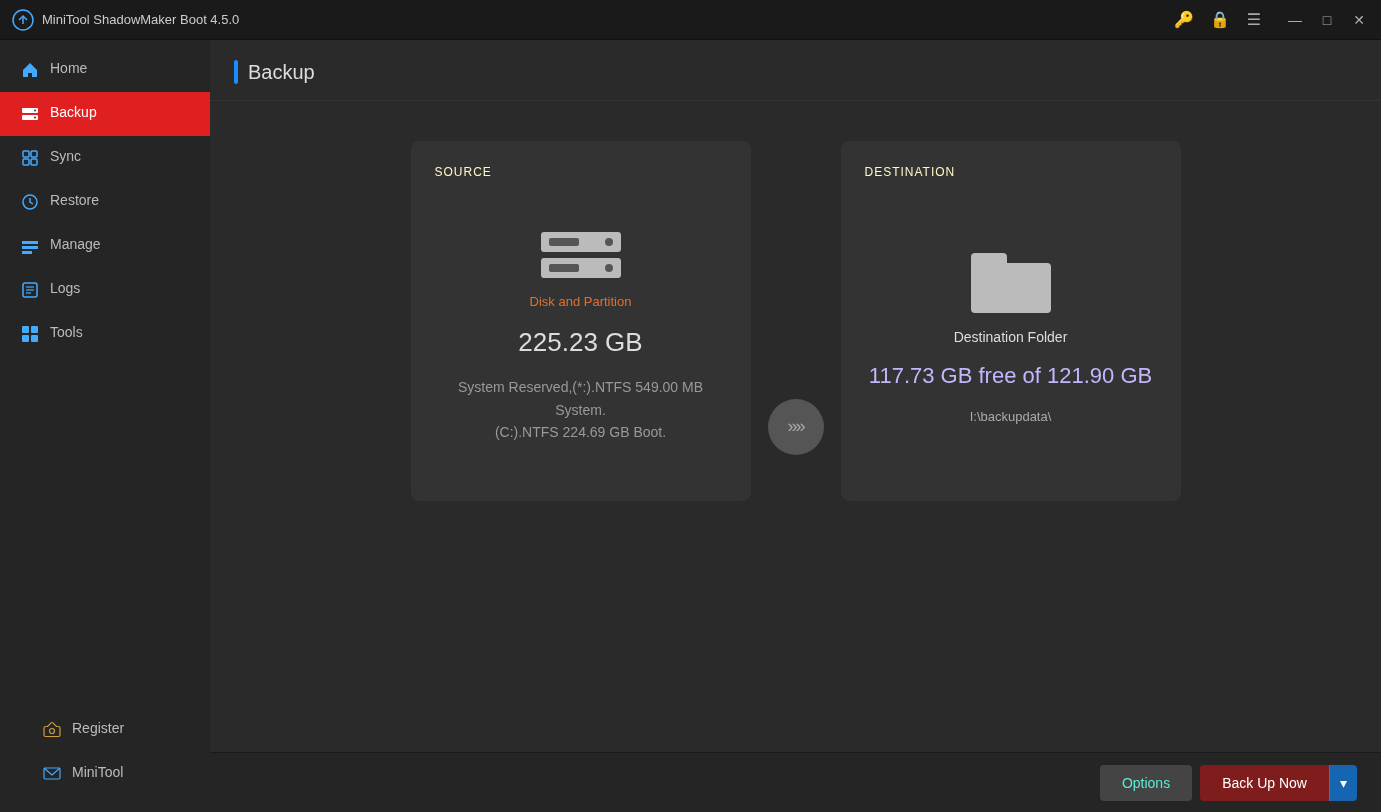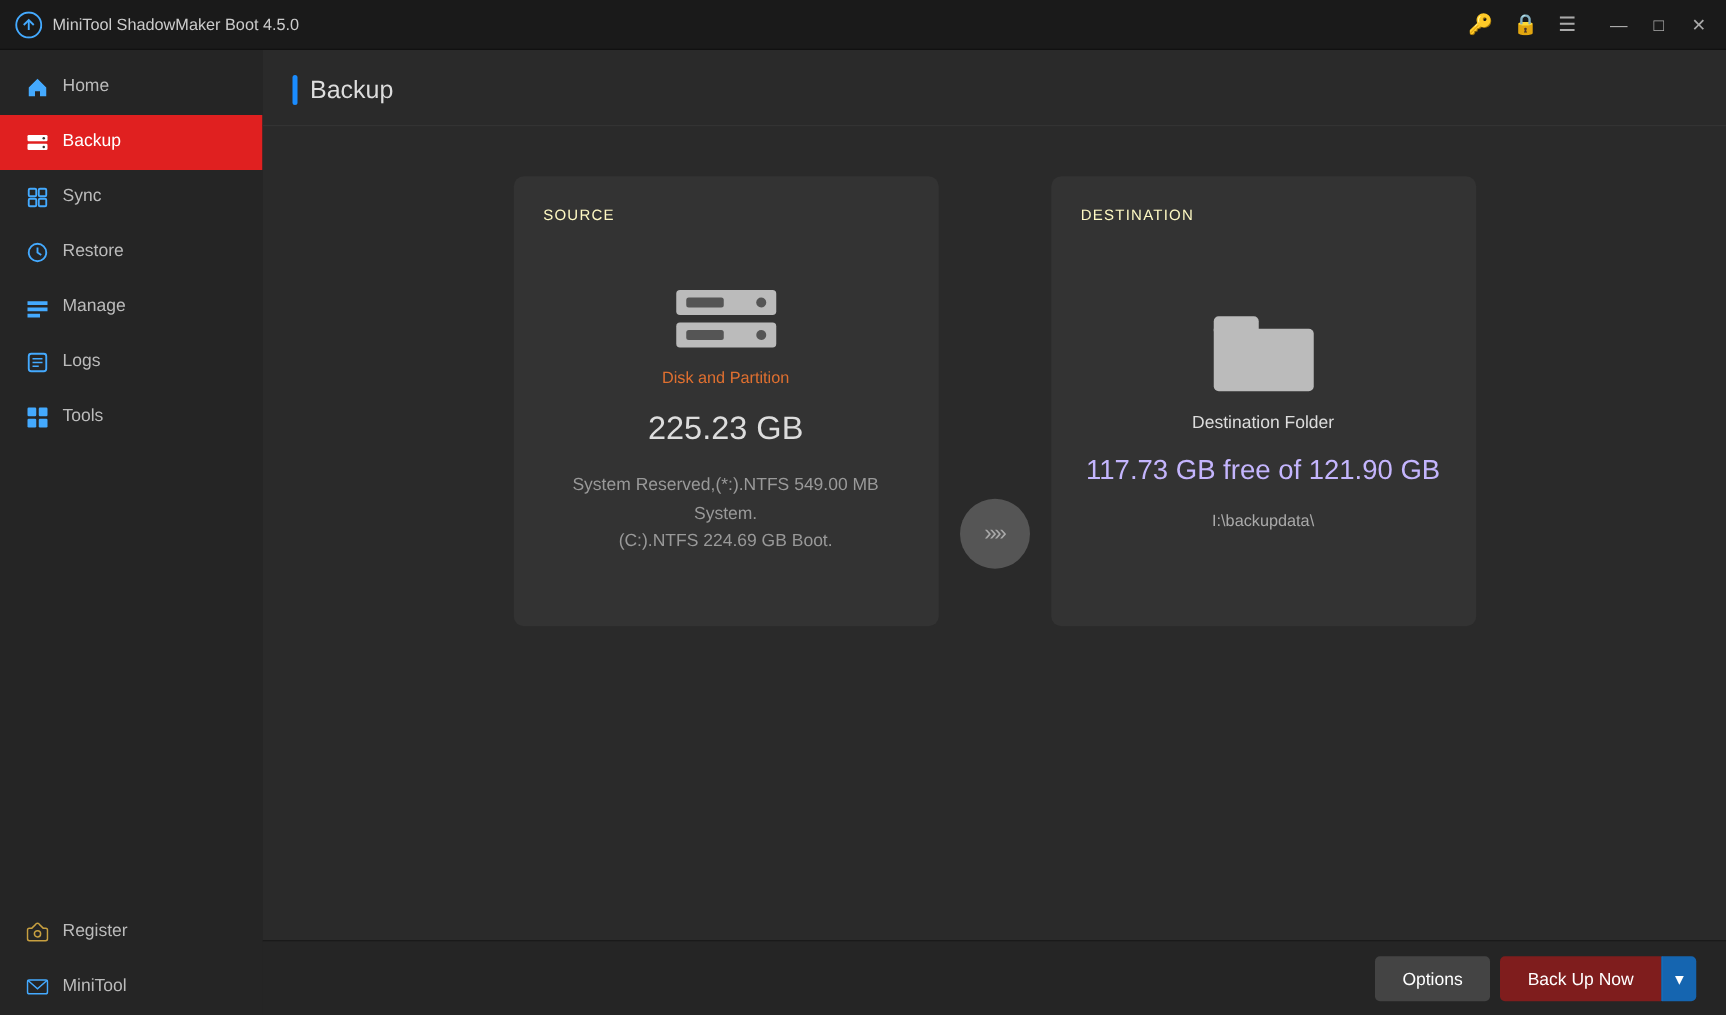--- a/index.html
+++ b/index.html
@@ -95,20 +95,22 @@
     }
     .sidebar-item-icon {
       width: 20px;
       height: 20px;
       display: flex;
       align-items: center;
       justify-content: center;
       flex-shrink: 0;
     }
     .sidebar-bottom {
+      padding-bottom: 16px;
+      margin-left: 22px;
     }
     .sidebar-bottom .sidebar-item { color: #bbb; }
 
     
     .content-area {
       flex: 1;
       background: #2a2a2a;
       display: flex;
       flex-direction: column;
       overflow: hidden;
@@ -297,21 +299,21 @@
       background: #252525;
       display: flex;
       align-items: center;
       justify-content: flex-end;
       padding: 0 24px;
       gap: 8px;
       border-top: 1px solid #1a1a1a;
     }
     .btn-options {
       background: #444;
-      color: #ffffff;
+      color: #5eead4;
       border: none;
       padding: 10px 22px;
       border-radius: 4px;
       font-size: 14px;
       cursor: pointer;
     }
     .btn-backup {
       background: #7f1d1d;
       color: #fff;
       border: none;

